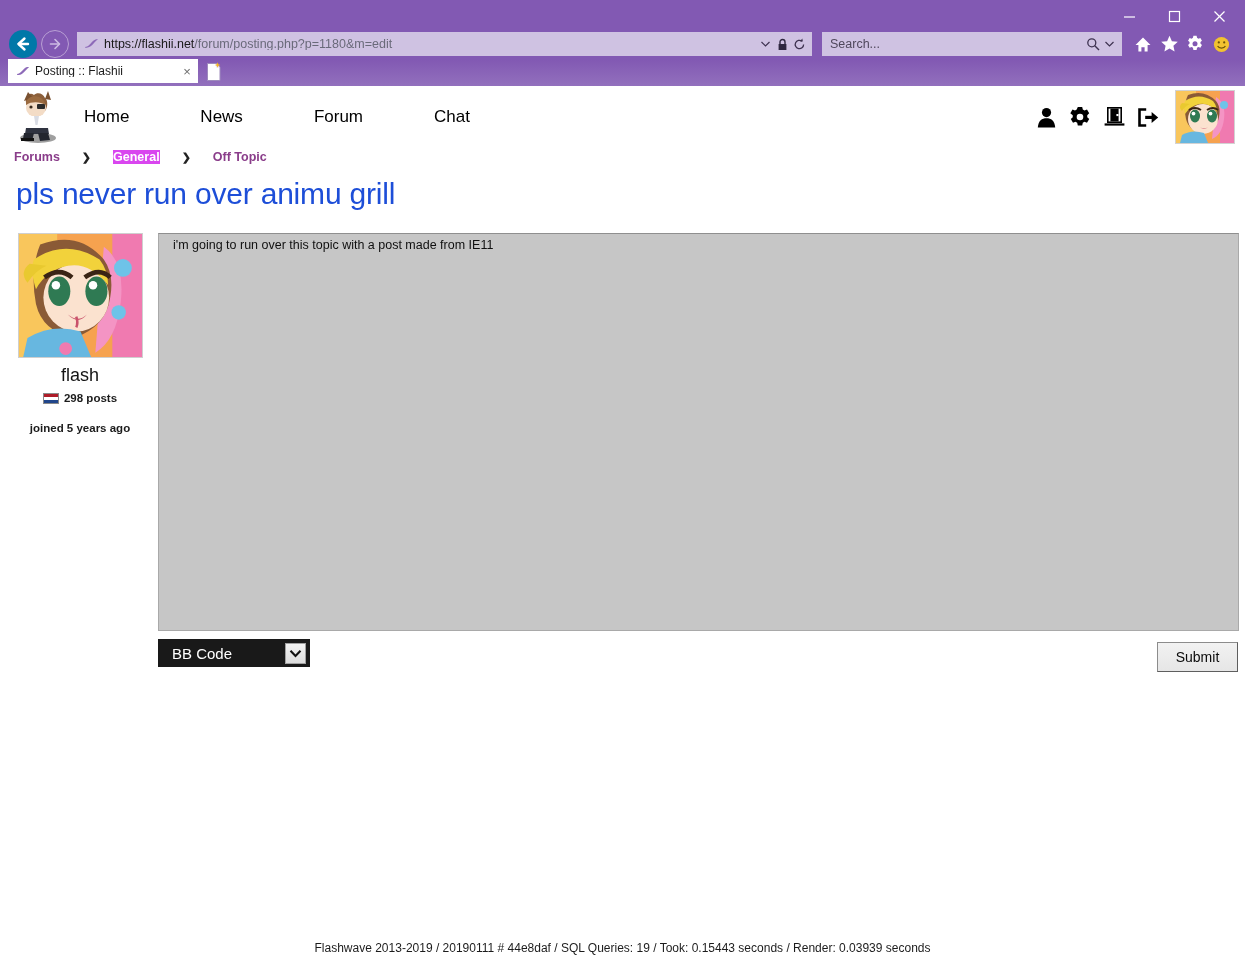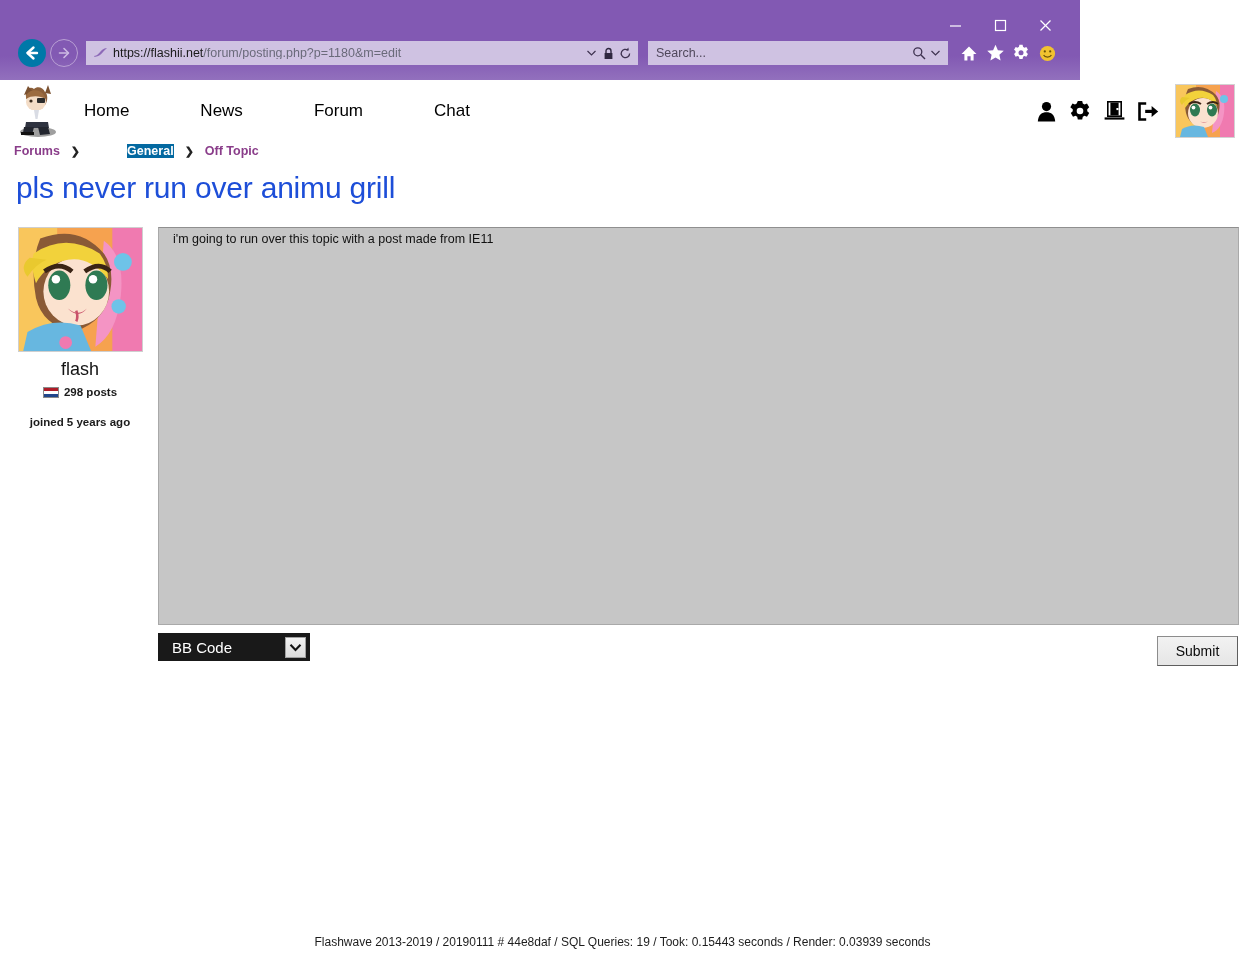--- a/index.html
+++ b/index.html
@@ -6,23 +6,23 @@
   html, body {
     margin: 0; padding: 0;
     width: 1245px; height: 960px;
     overflow: hidden;
     font-family: "Liberation Sans", sans-serif;
     background: #ffffff;
   }
 
   
   #browser-chrome {
-    width: 1080px;
+    width: 1245px;
     background: linear-gradient(to bottom, #8259b3 0%, #8259b3 70%, #9270bd 100%);
-    padding: 12px;
+    padding: 3px;
     position: relative;
   }
   #titlebar {
     height: 26px;
     display: flex;
     justify-content: flex-end;
     align-items: flex-start;
   }
   .win-btn {
     width: 45px; height: 26px;
@@ -208,24 +208,24 @@
     flex: none;
     position: relative;
   }
 
   #breadcrumb {
     padding: 2px 0 0 14px;
     font-size: 12.5px;
     font-weight: bold;
     display: flex;
     align-items: center;
-    gap: 4px;
+    gap: 15px;
   }
   .crumb { color: #8a3d8a; text-decoration: none; }
-  .crumb.blue-sel { color: #ffffff; background: #0369a1; margin-left: 36px; }
+  .crumb.blue-sel { color: #ffffff; background: #d946ef; }
   .crumb-sep {
     color: #222222;
     margin: 0 7px;
     font-size: 11px;
   }
 
   #topic-title {
     font-size: 30px;
     color: #1d4ed8;
     padding: 1px 0 0 4px;
@@ -451,20 +451,38 @@
         <svg width="17" height="17" viewBox="0 0 17 17">
           <circle cx="8.5" cy="8.5" r="7.6" fill="#f2c230"></circle>
           <circle cx="5.8" cy="6.4" r="1.1" fill="#6b5208"></circle>
           <circle cx="11.2" cy="6.4" r="1.1" fill="#6b5208"></circle>
           <path d="M4.6 10 a4.2 3.4 0 0 0 7.8 0" fill="none" stroke="#6b5208" stroke-width="1.2"></path>
         </svg>
       </span>
     </div>
   </div>
 
+  <div id="tabstrip">
+    <div id="browser-tab">
+      <span id="tab-favicon">
+        <svg width="14" height="11" viewBox="0 0 14 11">
+          <path d="M1 8 C3.8 8, 5.6 5.4, 8.4 2.6 C10.2 1.1, 12.2 0.8, 13 1.4 C11.6 2, 10.7 3.2, 8.9 5.2 C6.4 8, 4.2 9.6, 1 8.8 Z" fill="#8d6ab8"></path>
+        </svg>
+      </span>
+      <span id="tab-title">Posting :: Flashii</span>
+      <span id="tab-close">×</span>
+    </div>
+    <div id="new-tab-button">
+      <svg width="18" height="20" viewBox="0 0 18 20">
+        <path d="M2.5 1.5 h8.5 l4 4 v13 h-12.5 Z" fill="#ffffff" stroke="#9e8bbd" stroke-width="1"></path>
+        <path d="M11 1.5 v4 h4 Z" fill="#e7dff2"></path>
+        <path d="M12.6 0.2 l0.8 2 2 0.8 -2 0.8 -0.8 2 -0.8 -2 -2 -0.8 2 -0.8 Z" fill="#f5b527"></path>
+      </svg>
+    </div>
+  </div>
 </div>
 
 <div id="page">
 
   <div id="site-header">
     <div id="site-logo">
       <svg width="52" height="56" viewBox="0 0 52 56">
         <ellipse cx="26" cy="49" rx="18" ry="5" fill="#8e8e8e" opacity="0.85"></ellipse>
         <path d="M14 14 C13 6, 18 3, 22 6 C25 3, 31 4, 33 9 C36 11, 36 18, 33 22 L17 22 Z" fill="#8c5f3a"></path>
         <path d="M12 12 L16 3 L21 9 Z" fill="#7a5130"></path>

